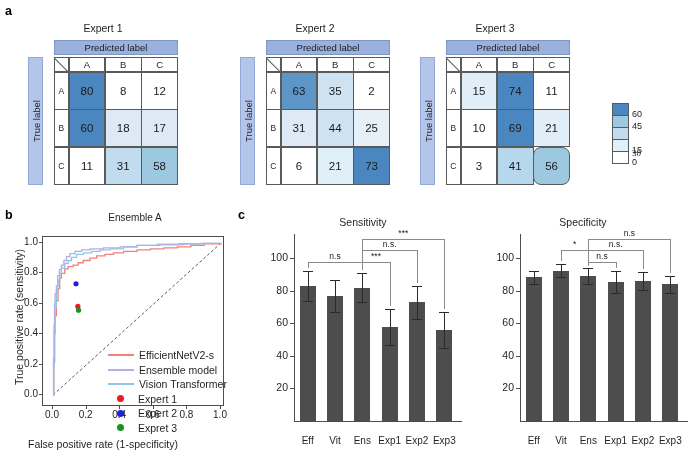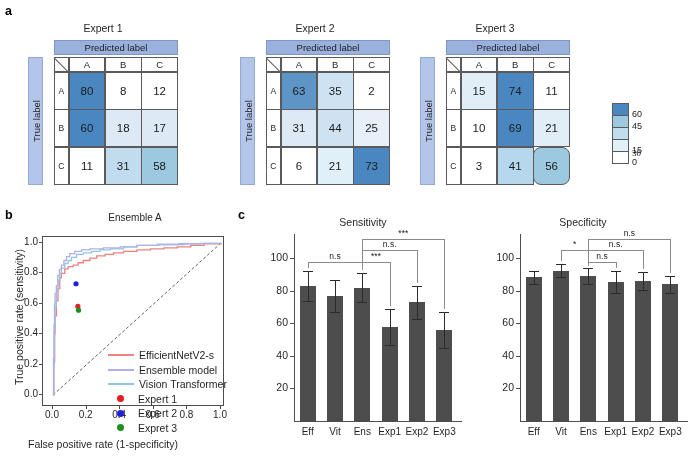--- a/index.html
+++ b/index.html
@@ -51,21 +51,21 @@
   .legend-dot{width:7px;height:7px;border-radius:50%;margin:0 14px 0 9px;}
   .legend-txt{font-size:10.5px;color:#231f20;white-space:nowrap;}
 
   
   .bar-title{position:absolute;font-size:10.5px;text-align:center;}
   .bar-axis-v{position:absolute;width:1px;background:#4d4d4d;}
   .bar-axis-h{position:absolute;height:1px;background:#4d4d4d;}
   .bar{position:absolute;background:#4d4d4d;}
   .err{position:absolute;width:1px;background:#2b2b2b;}
   .err-cap{position:absolute;height:1px;background:#2b2b2b;}
-  .xtick{position:absolute;font-size:10px;text-align:center;color:#231f20;}
+  .xtick{position:absolute;font-size:10px;text-align:center;color:#231f20;margin-top:9px;}
   .ytick{position:absolute;font-size:10.5px;text-align:right;color:#231f20;}
   .ytickmark{position:absolute;height:1px;width:4px;background:#4d4d4d;}
   .sig-h{position:absolute;height:1px;background:#8a8a8a;}
   .sig-v{position:absolute;width:1px;background:#8a8a8a;}
   .sig-txt{position:absolute;font-size:8.5px;color:#1a1a1a;text-align:center;white-space:nowrap;}
 </style>
 </head>
 <body>
 
 <div class="panel-letter" style="left:5px;top:4px;">a</div>

